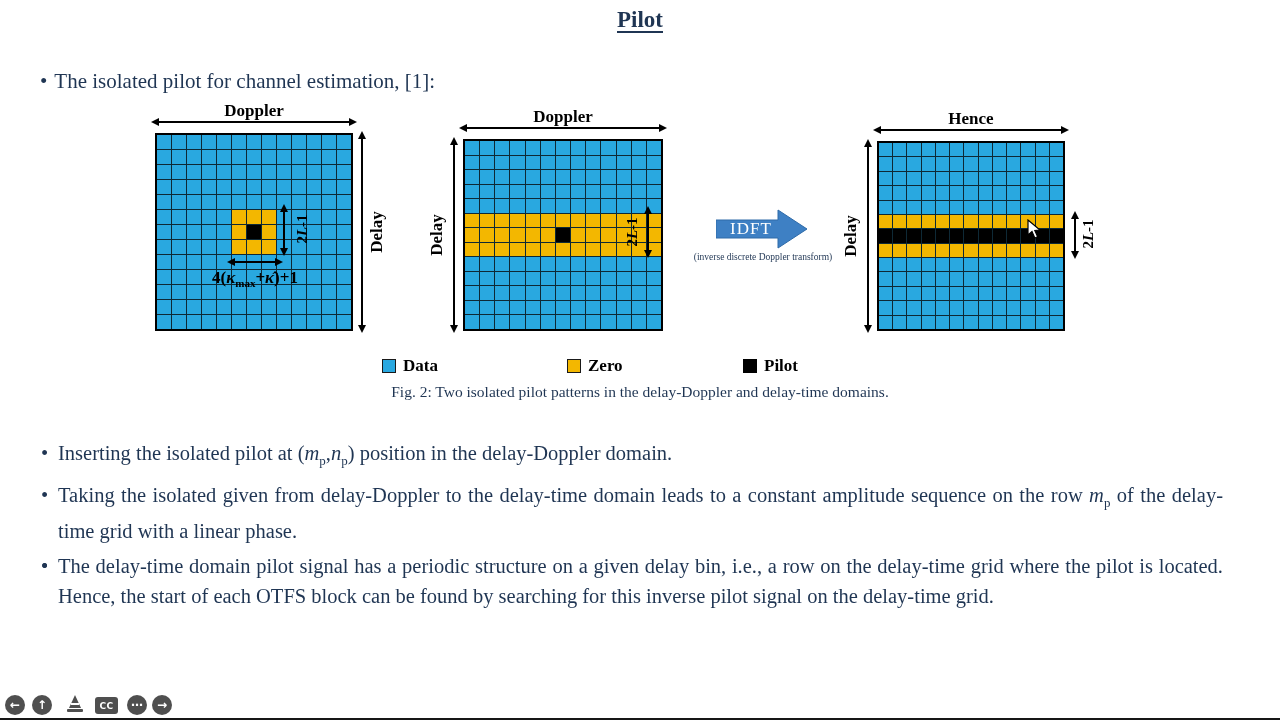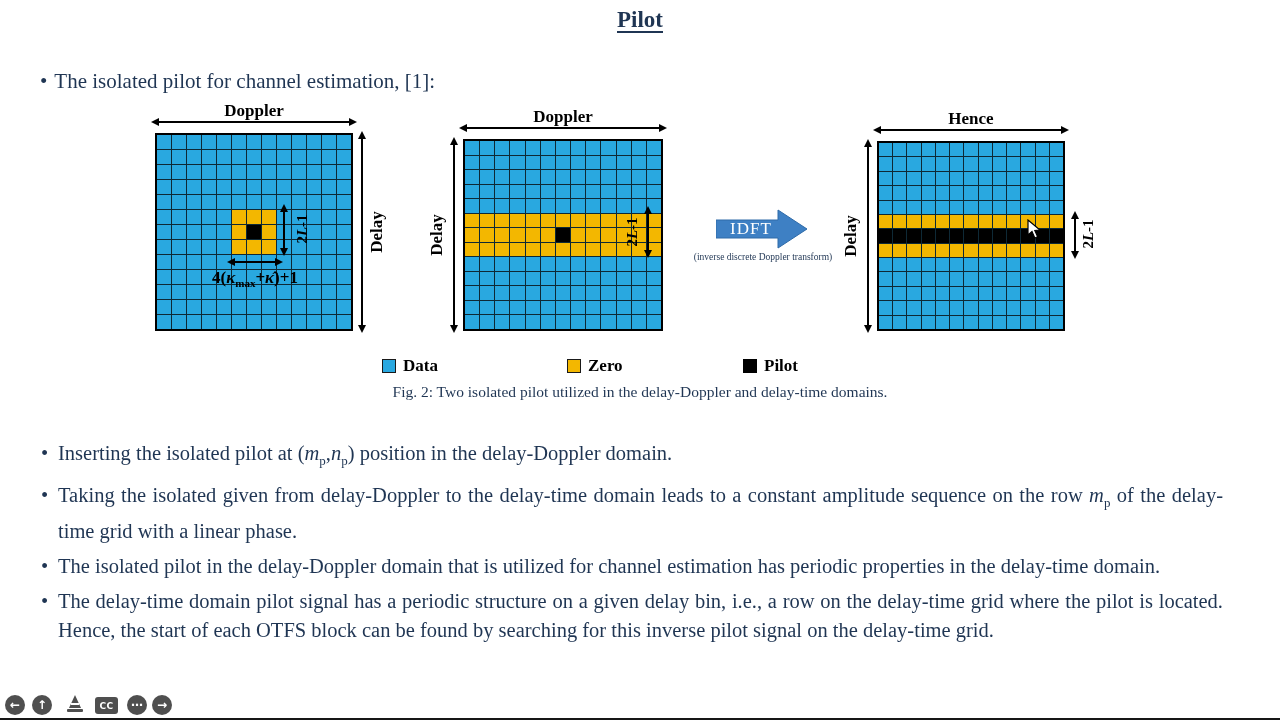--- a/index.html
+++ b/index.html
@@ -659,26 +659,26 @@
   </div>
   <div class="legend-item" style="left:567px;">
     <span class="legend-sq" style="background: rgb(243, 183, 0);"></span>
     <span class="legend-label">Zero</span>
   </div>
   <div class="legend-item" style="left:743px;">
     <span class="legend-sq" style="border: none; background: rgb(0, 0, 0);"></span>
     <span class="legend-label">Pilot</span>
   </div>
 
-  <div class="figcap">Fig. 2: Two isolated pilot utilized in the delay-Doppler and delay-time domains.</div>
+  <div class="figcap">Fig. 2: Two isolated pilot patterns in the delay-Doppler and delay-time domains.</div>
 
   <div class="bullets">
       <div class="bullet"><span class="dot">•</span><span>Inserting the isolated pilot at (</span><i>m</i><sub>p</sub><span>,</span><i>n</i><sub>p</sub><span>) position in the delay-Doppler domain.</span></div>
       <div class="bullet"><span class="dot">•</span><span>Taking the isolated given from delay-Doppler to the delay-time domain leads to a constant amplitude sequence on the row </span><i>m</i><sub>p</sub><span> of the delay-time grid with a linear phase.</span></div>
-      <div class="bullet"><span class="dot">•</span><span>The isolated pilot in the delay-Doppler domain that is utilized for channel estimation has periodic properties in the delay-time domain.</span></div>
+      <div class="bullet"><span class="dot">•</span></div>
       <div class="bullet"><span class="dot">•</span><span>The delay-time domain pilot signal has a periodic structure on a given delay bin, i.e., a row on the delay-time grid where the pilot is located. Hence, the start of each OTFS block can be found by searching for this inverse pilot signal on the delay-time grid.</span></div>
     </div>
 
   <svg class="cursor" width="15" height="21">
     <polygon points="1,1 1,16 5,12.5 7.8,19 10.6,17.8 7.8,11.5 13,11" fill="#fff" stroke="#000" stroke-width="1.2"></polygon>
   </svg>
 
   <div class="tb-circle" style="left:5px;">
     <span>←</span>
   </div>

